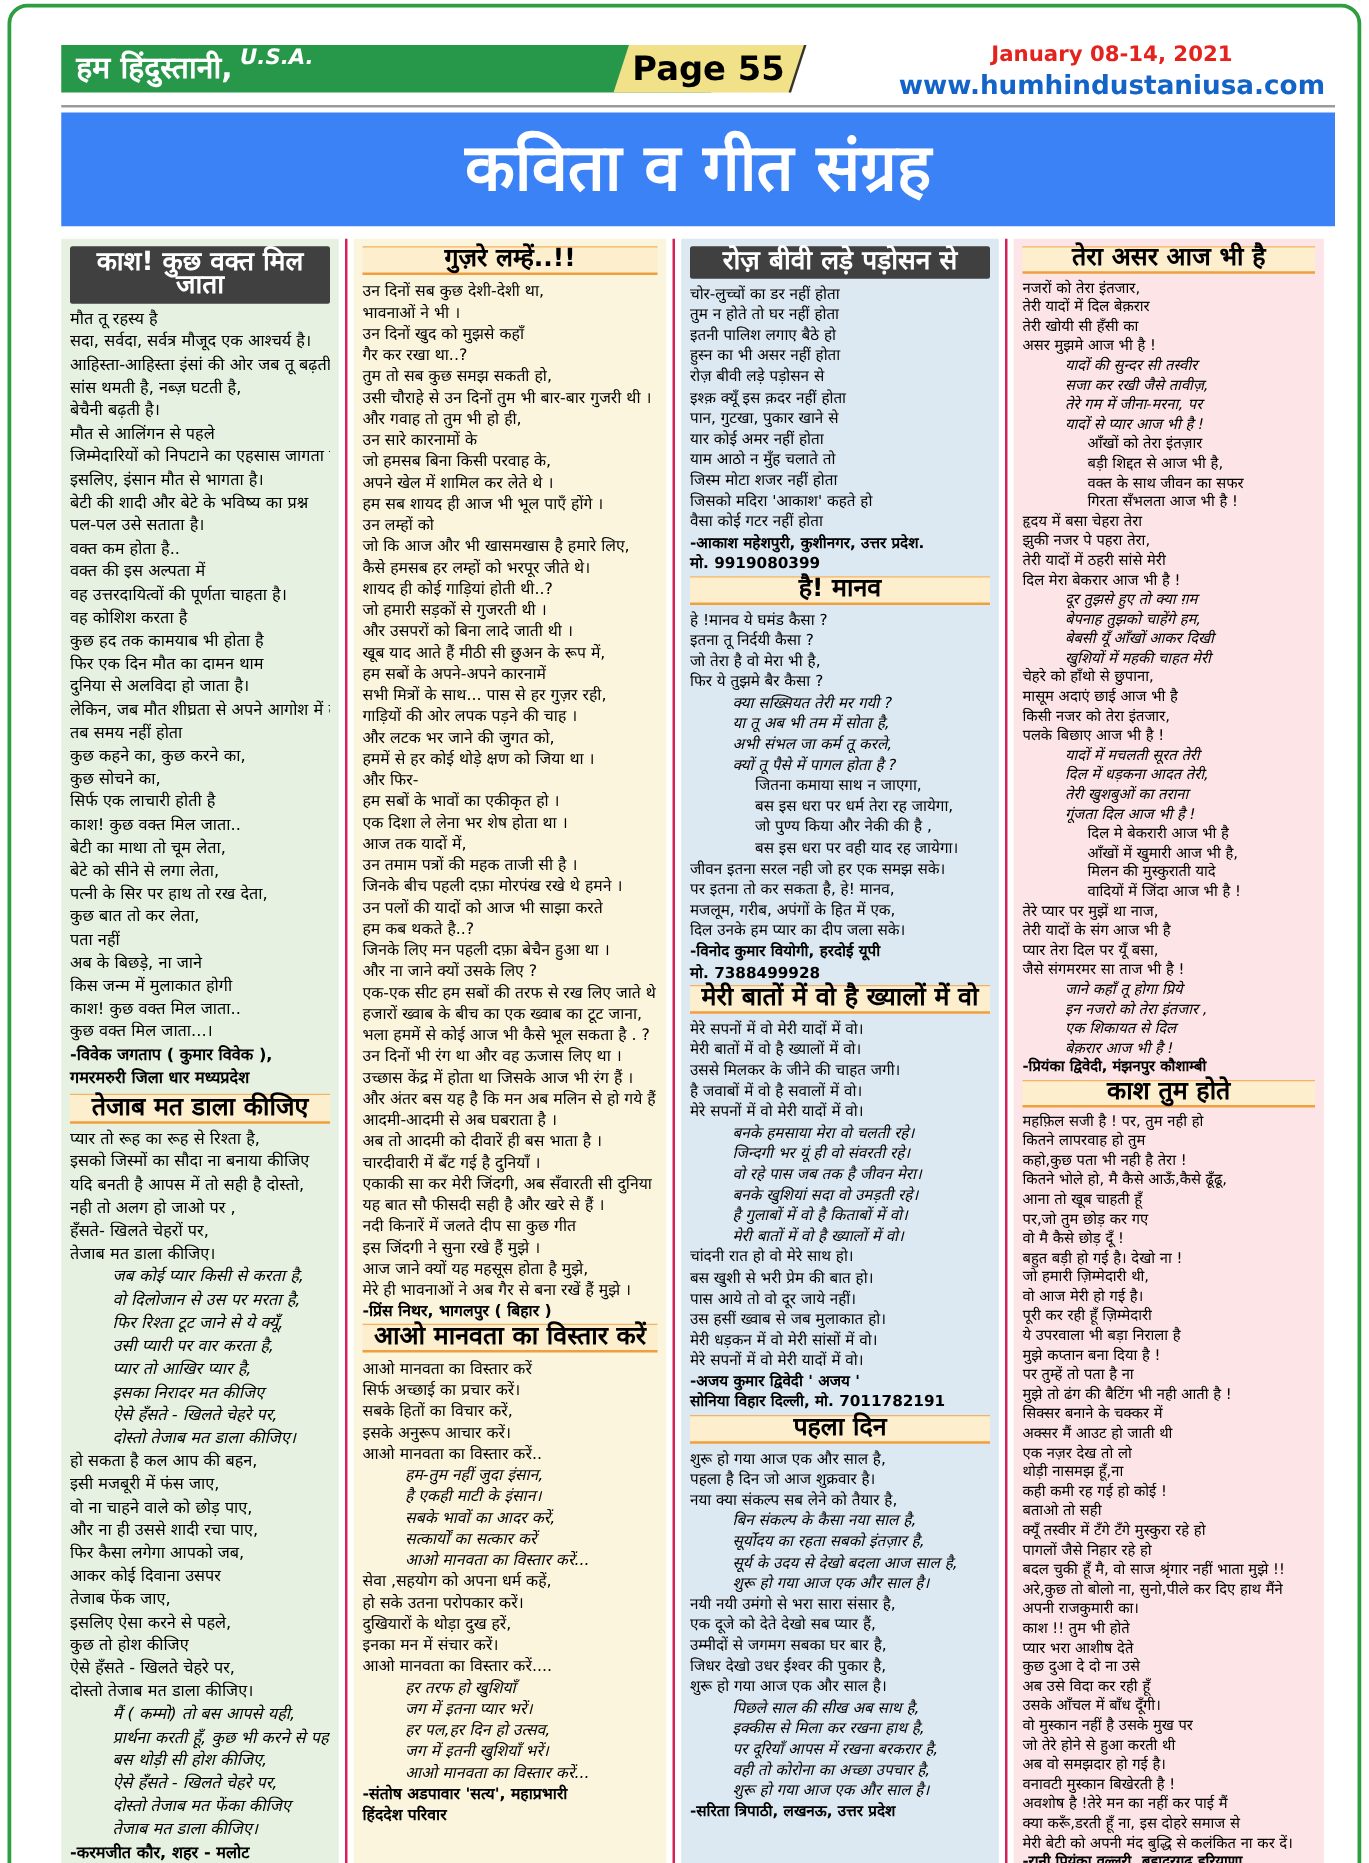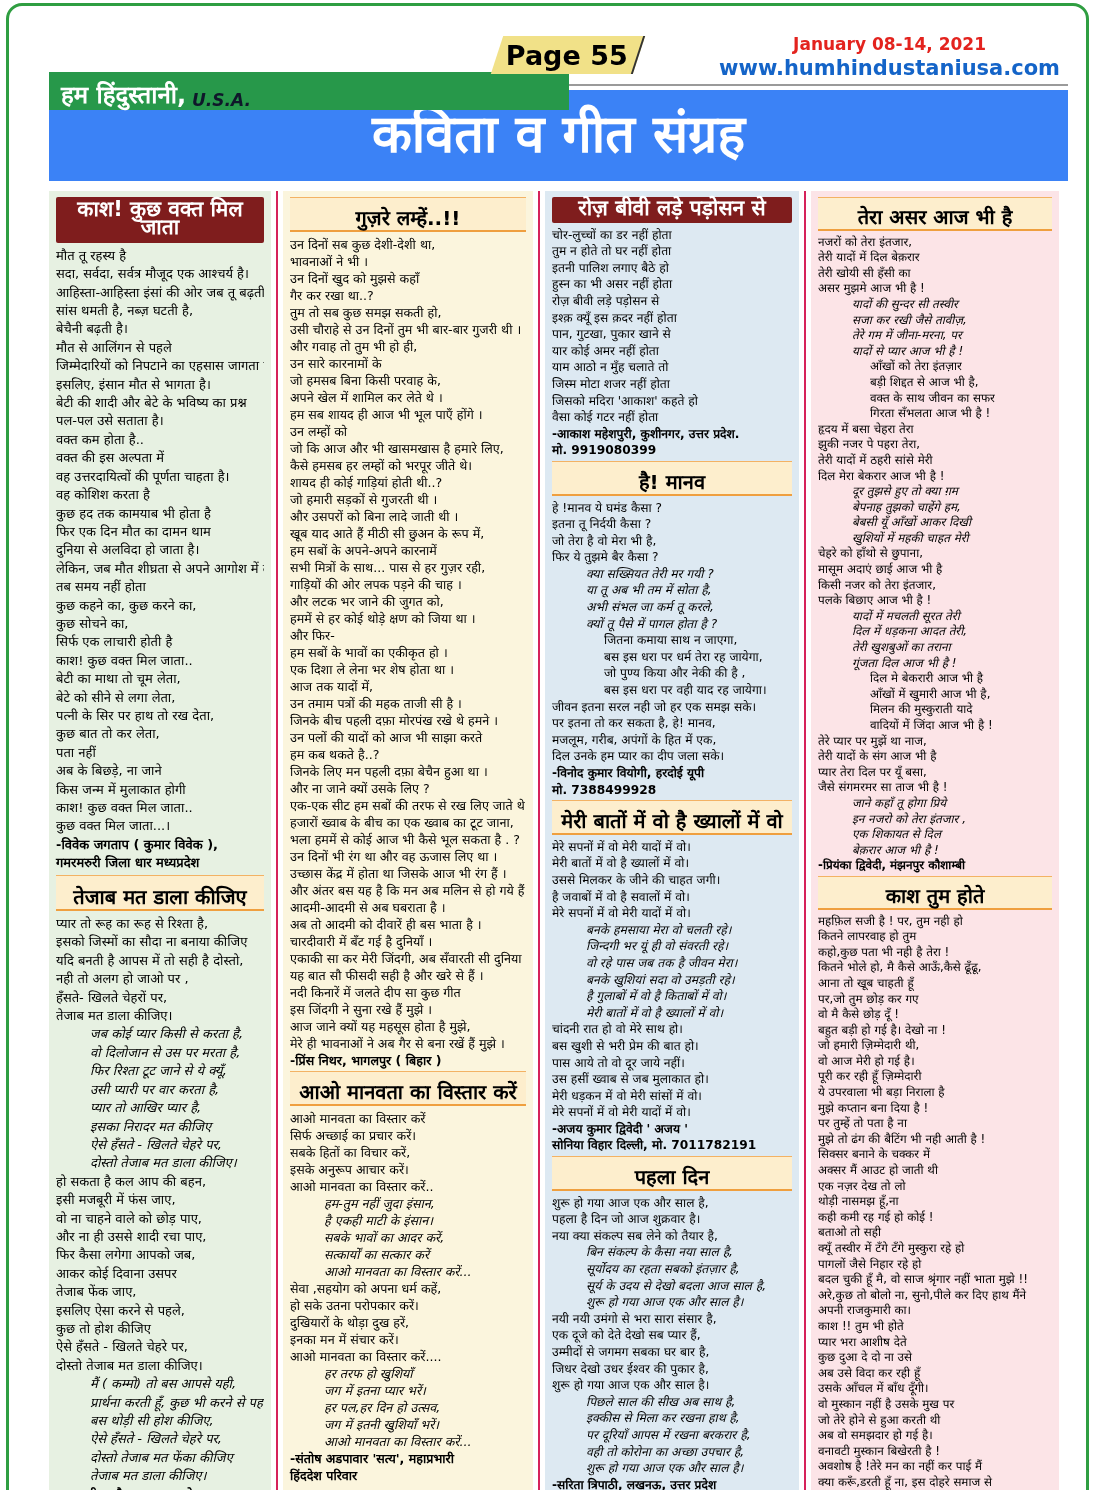--- a/index.html
+++ b/index.html
@@ -1,40 +1,40 @@
 <!DOCTYPE html>
 <html><head>
 <meta charset="utf-8">
 <style>
   html,body{margin:0;padding:0;background:#fff;}
   body{font-family:"DejaVu Sans","Liberation Sans",sans-serif;width:1095px;}
   .page{position:relative;width:1083px;min-height:1478px;margin:3px auto;border:3px solid #2f9e41;border-radius:16px;background:#fff;box-sizing:border-box;padding:28px 18px 14px 40px;}
   
   .mast{position:relative;height:44px;margin-bottom:6px;}
-  .mast-bar{position:absolute;left:0;top:2px;width:520px;height:38px;background:#27984a;display:flex;align-items:flex-end;padding-left:12px;box-sizing:border-box;margin-top:36px;}
+  .mast-bar{position:absolute;left:0;top:2px;width:520px;height:38px;background:#27984a;display:flex;align-items:flex-start;padding-left:12px;box-sizing:border-box;}
   .paper-name{color:#fff;font-weight:bold;font-size:24px;letter-spacing:0;}
-  .paper-usa{color:#0f172a;font-style:italic;font-weight:bold;font-size:17px;margin-left:6px;}
+  .paper-usa{color:#ffffff;font-style:italic;font-weight:bold;font-size:17px;margin-left:6px;}
   .page-badge{position:absolute;left:448px;top:2px;width:140px;height:38px;background:#f1e188;display:flex;align-items:center;justify-content:center;transform:skewX(-18deg);border-right:2px solid #333;}
   .page-badge span{transform:skewX(18deg);font-weight:bold;font-size:27px;color:#000;}
   .mast-right{position:absolute;right:8px;top:0;text-align:center;line-height:1.25;}
   .mast-date{color:#e3231e;font-weight:bold;font-size:17px;}
   .mast-site{color:#1464c8;font-weight:bold;font-size:21px;text-decoration:none;display:block;}
   .rule{height:2px;background:#9a9a9a;margin:0 0 4px 0;}
   .banner{background:#3b82f6;color:#fff;text-align:center;font-weight:bold;font-size:52px;padding:6px 0 14px 0;margin-bottom:10px;}
   
   .cols{display:flex;align-items:stretch;}
   .col{box-sizing:border-box;padding:4px 7px 10px 7px;}
   .col1{width:222px;font-size:13px;line-height:18.4px;}
   .col2{width:250px;font-size:12.6px;line-height:17px;}
   .col3{width:254px;font-size:12.2px;line-height:16.6px;}
   .col4{width:248px;font-size:11.8px;line-height:15.6px;}
   .vsep{width:2px;background:#d6225a;margin:0 5px;}
   .sec-title{font-weight:bold;text-align:center;margin:2px 0 4px 0;}
-  .sec-title.red{background:#7f1d1d;color:#fff;font-size:21px;padding:3px 2px 6px 2px;border-radius:2px;}
-  .sec-title.strip{background:#fdeecd;color:#000;font-size:20px;padding:12px 2px 3px 2px;border-top:1px solid #f3b264;border-bottom:2px solid #ef9f3f;}
+  .sec-title.red{background:#404040;color:#fff;font-size:21px;padding:3px 2px 6px 2px;border-radius:2px;}
+  .sec-title.strip{background:#fdeecd;color:#000;font-size:20px;padding:0 2px 3px 2px;border-top:1px solid #f3b264;border-bottom:2px solid #ef9f3f;}
   .pline{white-space:nowrap;overflow:hidden;}
   .ind0{margin-left:0;}
   .ind1{margin-left:34px;font-style:italic;}
   .ind2{margin-left:52px;}
   .credit{font-weight:bold;text-align:left;padding-right:2px;}
 </style>
 </head>
 <body>
 
 <div class="page">

